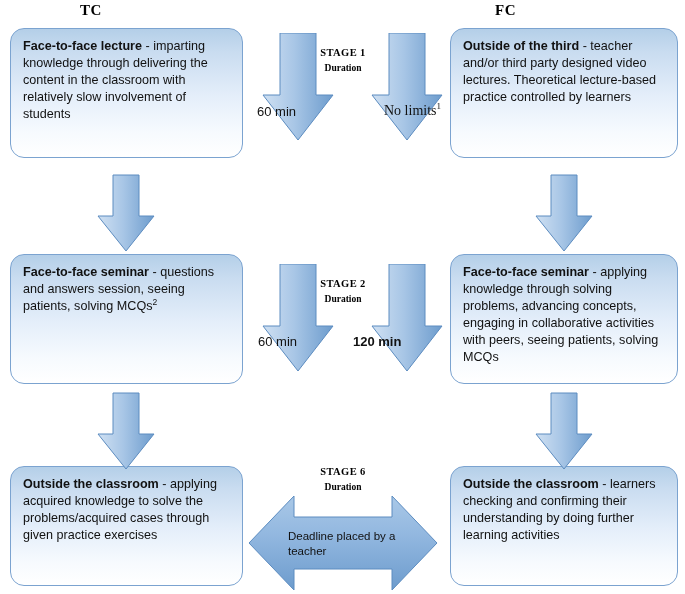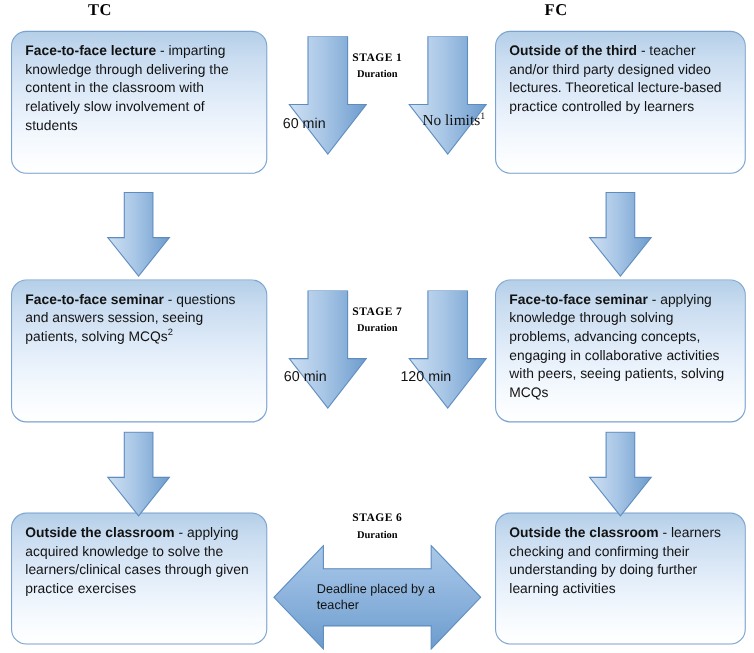--- a/index.html
+++ b/index.html
@@ -68,21 +68,21 @@
   
   .dur-cap{
     position:absolute;z-index:7;color:#111;white-space:nowrap;
   }
   .dur-serif{font-family:"Liberation Serif", serif;font-size:14px;}
   .dur-sans {font-family:"Liberation Sans", sans-serif;font-size:13px;}
   .dur-sans sup, .dur-serif sup{font-size:9px;vertical-align:super;line-height:0;}
   #cap-60a   {left:257px;top:104px;}
   #cap-nolim {left:372px;top:103px;margin-left:12px;}
   #cap-60b   {left:258px;top:334px;}
-  #cap-120   {left:364px;top:334px;}
+  #cap-120   {left:353px;top:334px;font-weight:bold;}
 
   
   .conn-arrow{position:absolute;width:60px;height:78px;z-index:2;}
   .conn-arrow svg{display:block;width:100%;height:100%;}
   #conn-tc-1{left:96px; top:174px;}
   #conn-fc-1{left:534px;top:174px;}
   #conn-tc-2{left:96px; top:392px;}
   #conn-fc-2{left:534px;top:392px;}
 
   
@@ -196,21 +196,21 @@
         <stop offset="0%" stop-color="#cfe0f2"></stop>
         <stop offset="45%" stop-color="#a8c6e6"></stop>
         <stop offset="100%" stop-color="#6d9ccd"></stop>
       </linearGradient>
     </defs>
     <path d="M18,0 L54,0 L54,62 L71,62 L36,107 L1,62 L18,62 Z" fill="url(#agR2)" stroke="#5c8cc0" stroke-width="1"></path>
   </svg>
 </div>
 
 <div class="stage-label" id="stage2-label">
-  <span class="t1">STAGE 7</span>
+  <span class="t1">STAGE 2</span>
   <span class="t2">Duration</span>
 </div>
 
 <div class="dur-cap dur-sans" id="cap-60b">60 min</div>
 <div class="dur-cap dur-sans" id="cap-120">120 min</div>
 
 <div class="conn-arrow" id="conn-tc-2">
   <svg viewBox="0 0 60 78" preserveAspectRatio="none">
     <defs>
       <linearGradient id="cg3" x1="0" y1="0" x2="1" y2="0">
@@ -230,21 +230,21 @@
         <stop offset="0%" stop-color="#cfe0f2"></stop>
         <stop offset="45%" stop-color="#a8c6e6"></stop>
         <stop offset="100%" stop-color="#6d9ccd"></stop>
       </linearGradient>
     </defs>
     <path d="M17,1 L43,1 L43,42 L58,42 L30,77 L2,42 L17,42 Z" fill="url(#cg4)" stroke="#5c8cc0" stroke-width="1"></path>
   </svg>
 </div>
 
 <div class="box" id="box-tc-3">
-  <b>Outside the classroom</b><span> - applying acquired knowledge to solve the learners/clinical cases through given practice exercises</span>
+  <b>Outside the classroom</b><span> - applying acquired knowledge to solve the problems/acquired cases through given practice exercises</span>
 </div>
 
 <div class="box" id="box-fc-3">
   <b>Outside the classroom</b><span> - learners checking and confirming their understanding by doing further learning activities</span>
 </div>
 
 <div class="stage-label" id="stage3-label">
   <span class="t1">STAGE 6</span>
   <span class="t2">Duration</span>
 </div>

